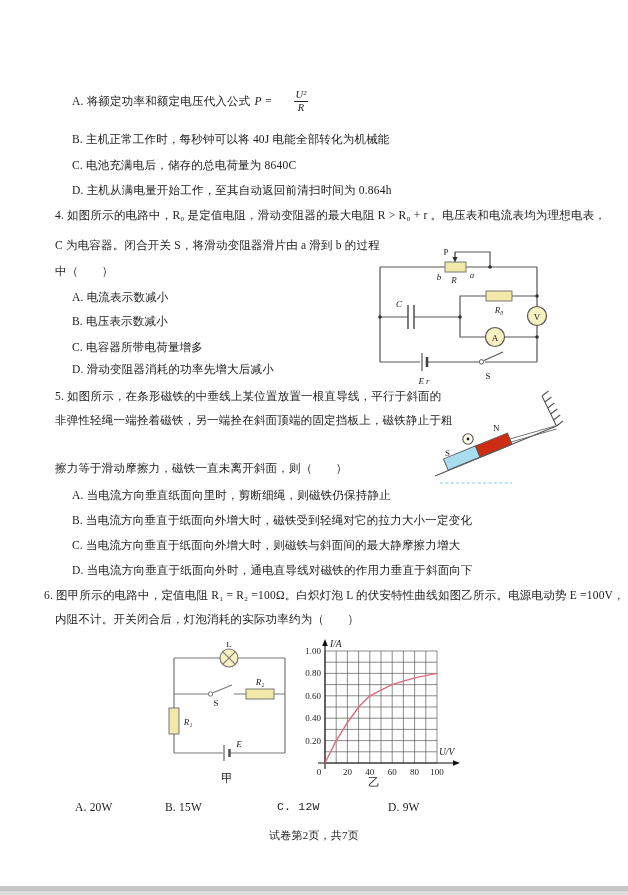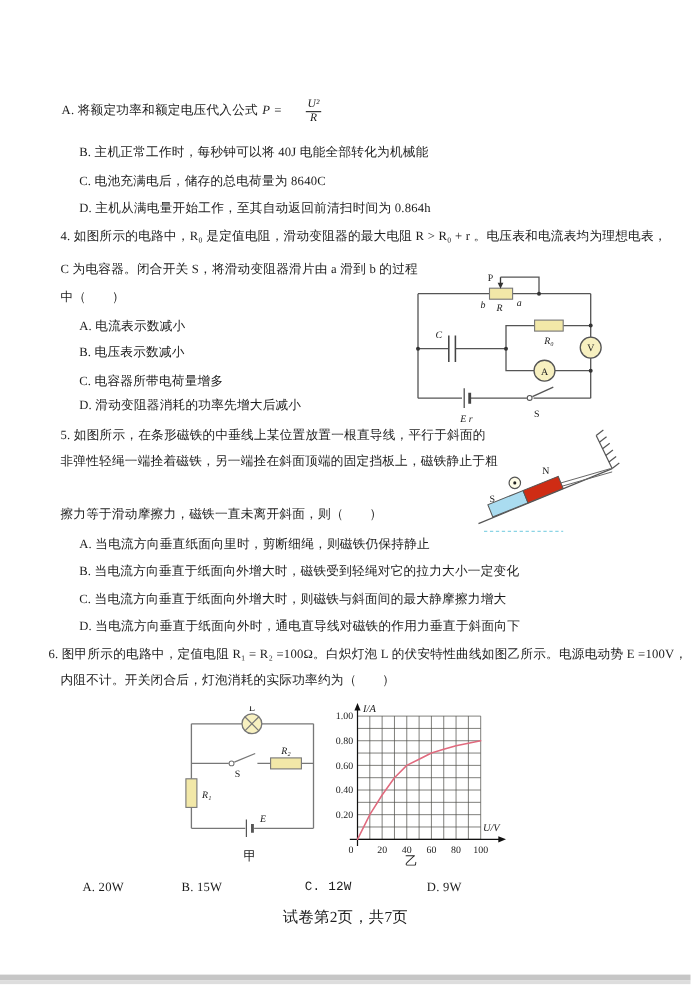--- a/index.html
+++ b/index.html
@@ -11,30 +11,30 @@
   .frac{display:inline-flex;flex-direction:column;align-items:center;font-style:italic;
         font-size:10.5px;line-height:1.1;vertical-align:middle;margin:0 16px;}
   .frac .den{border-top:1px solid #222;padding:0 4px;}
   .frac .num{padding:0 3px;}
   .fig{position:absolute;}
   svg{display:block;}
   svg text{font-family:"Liberation Serif","DejaVu Serif",serif;fill:#1c1c1c;}
   .lbl{font-size:9px;}
   .lbl-i{font-size:9px;font-style:italic;}
   .cap{font-size:11.5px;}
-  .footer{left:0;width:628px;text-align:center;font-size:14px;}
+  .footer{left:0;width:628px;text-align:center;font-size:11px;}
   .edgebar1{position:absolute;left:0;top:886px;width:628px;height:5px;background:#c6c6c6;}
   .edgebar2{position:absolute;left:0;top:891px;width:628px;height:4px;background:#dddddd;}
 </style>
 </head>
 <body>
 
 <div class="page">
 
-  <div class="line optrow" style="left:56px;top:84px;text-align:right;">
+  <div class="line optrow" style="left:72px;top:84px;text-align:right;">
     <span>A. 将额定功率和额定电压代入公式</span>
     <span class="math-i">P =</span>
     <span class="frac">
       <span class="num">U²</span>
       <span class="den">R</span>
     </span>
   </div>
   <div class="line" style="left:72px;top:131px;">B. 主机正常工作时，每秒钟可以将 40J 电能全部转化为机械能</div>
   <div class="line" style="left:72px;top:157px;">C. 电池充满电后，储存的总电荷量为 8640C</div>
   <div class="line" style="left:72px;top:182px;">D. 主机从满电量开始工作，至其自动返回前清扫时间为 0.864h</div>

